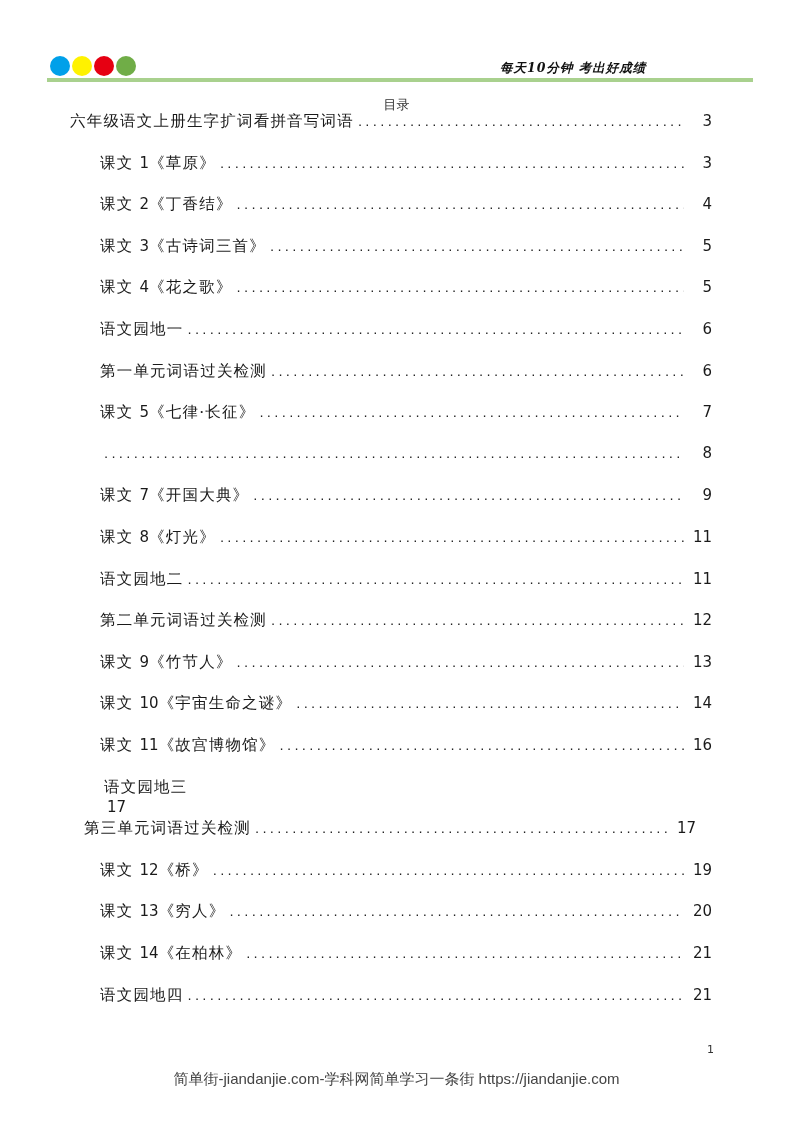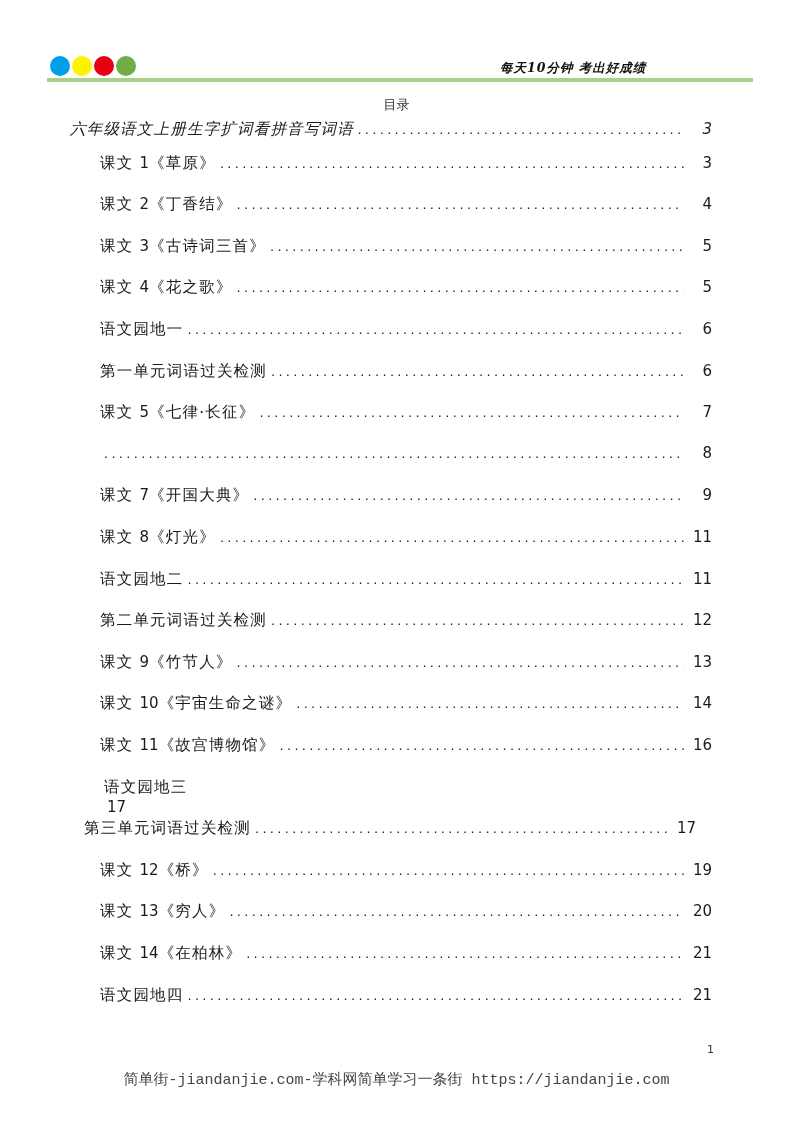--- a/index.html
+++ b/index.html
@@ -40,41 +40,41 @@
       flex: 0 0 auto; width: 22px; text-align: right;
       font-family: "DejaVu Sans", sans-serif; font-size: 15px; letter-spacing: 0;
     }
     .num { font-family: "DejaVu Sans", sans-serif; font-size: 15px; letter-spacing: 0; }
     .page-number {
       position: absolute; left: 700px; top: 1043px; width: 14px; text-align: right;
       font-family: "DejaVu Sans", sans-serif; font-size: 11px; color: #333;
     }
     .footer {
       position: absolute; left: 0; width: 793px; top: 1070px; text-align: center;
-      font-family: Liberation Mono, monospace; font-size: 15px; color: #444;
+      font-family: Liberation Sans, sans-serif; font-size: 15px; color: #444;
     }
   </style>
 </head>
 <body>
 
 <div class="header">
   <div class="dots">
     <span class="dot" style="background: rgb(0, 160, 233);"></span>
     <span class="dot" style="background: rgb(255, 242, 0);"></span>
     <span class="dot" style="background: rgb(230, 0, 18);"></span>
     <span class="dot" style="background: rgb(112, 173, 71);"></span>
   </div>
   <div class="slogan">每天10分钟 考出好成绩</div>
   <div class="header-line"></div>
 </div>
 
 <div class="toc-title">目录</div>
 
 <div class="toc" id="toc">
-    <div class="toc-row" style="left: 70px; width: 642px; top: 8px; font-style: italic;">
+    <div class="toc-row" style="left: 70px; width: 642px; top: 0px;">
       <span class="label"><span>六年级语文上册生字扩词看拼音写词语</span></span>
       <span class="leader">........................................................................................................................................................................................................</span>
       <span class="page">3</span>
     </div>
     <div class="toc-row" style="left: 100px; width: 612px; top: 42px;">
       <span class="label"><span>课文 </span><span class="num">1</span><span>《草原》</span></span>
       <span class="leader">........................................................................................................................................................................................................</span>
       <span class="page">3</span>
     </div>
     <div class="toc-row" style="left: 100px; width: 612px; top: 83px;">

